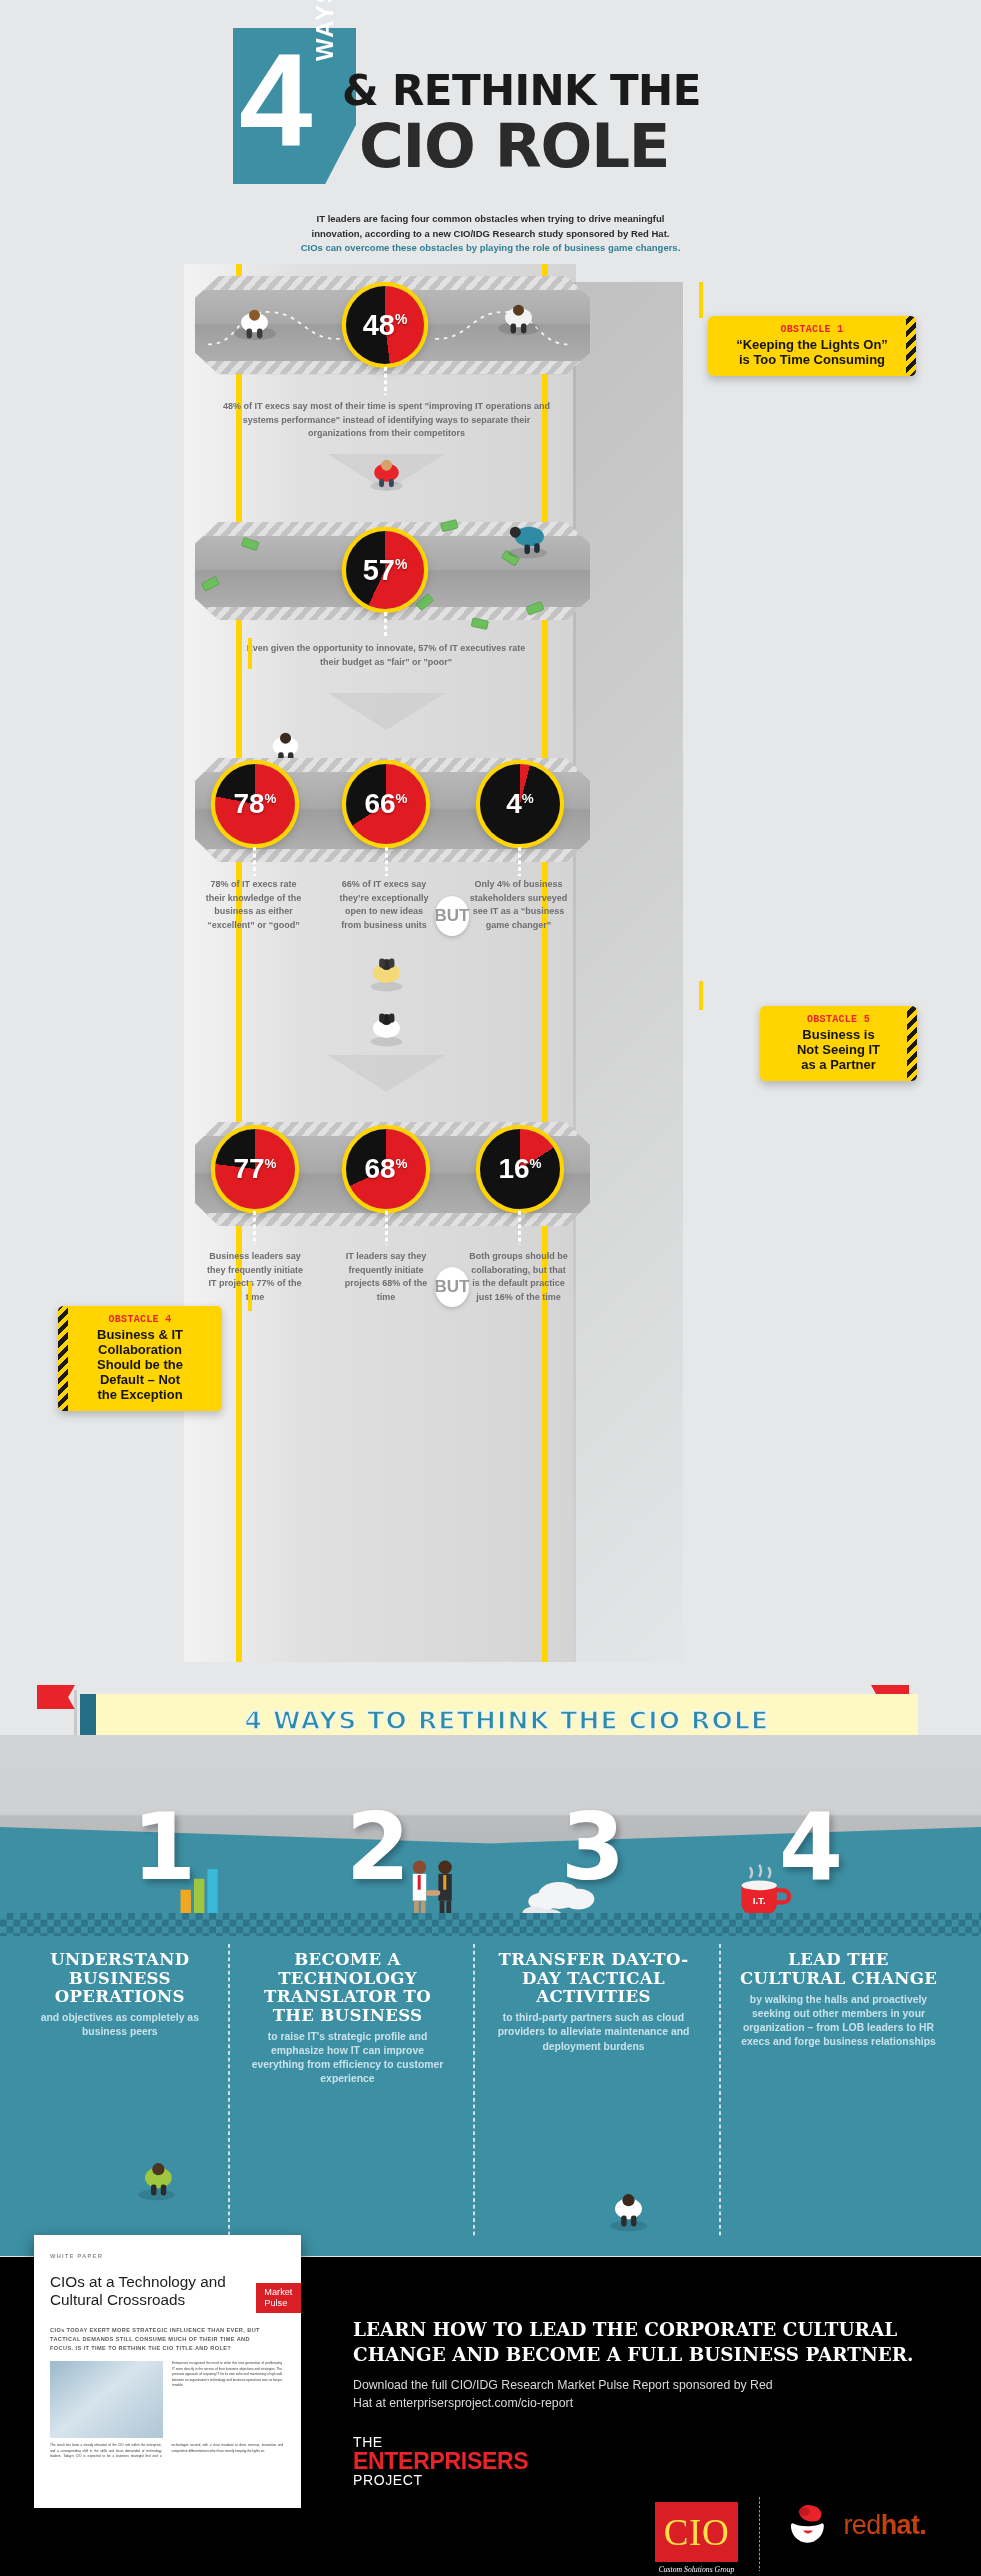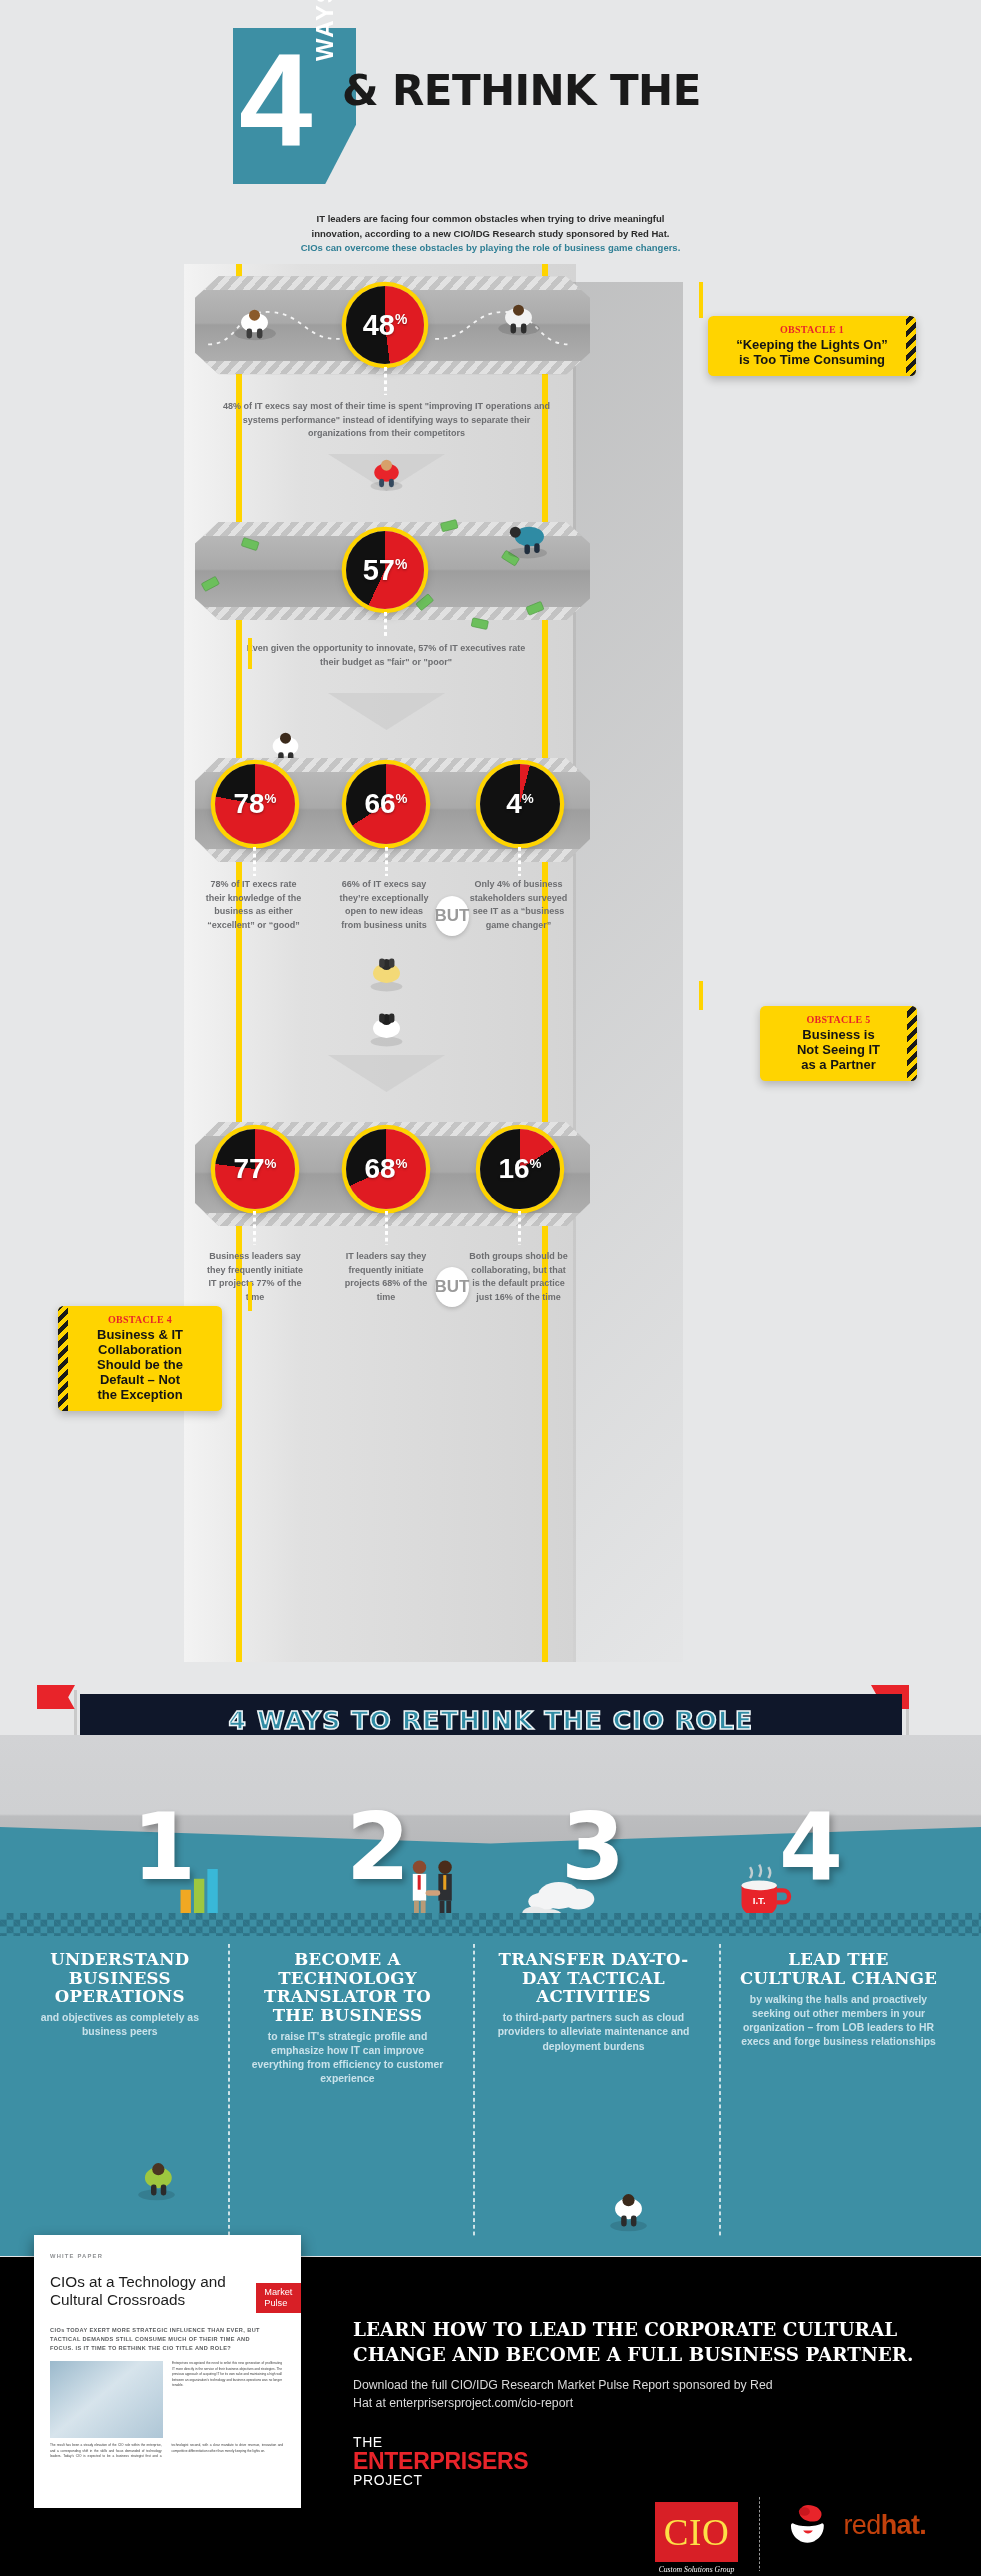--- a/index.html
+++ b/index.html
@@ -118,40 +118,40 @@
   }
 
   
   .callout {
     position:absolute; background:#ffd400; border-radius:5.5px;
     padding:8px 16px 9.2px 16px; text-align:center;
     box-shadow:0 3.7px 8.6px rgba(0,0,0,.22);
   }
   .callout .ob-num {
     color:#e8242a; font-weight:bold; font-size:10px; letter-spacing:0.3px;
-    margin-bottom:1.8px; font-family:Liberation Serif, serif;
+    margin-bottom:1.8px; font-family:Liberation Mono, monospace;
   }
   .callout .ob-title {
     color:#141414; font-weight:bold; font-size:13px; line-height:1.16;
   }
   .stripe {
     position:absolute; top:0; width:10.4px; height:100%;
     background: repeating-linear-gradient(-45deg,#191919 0 4.3px,#ffd400 4.3px 8.6px);
   }
   .stripe.right { right:0; border-radius:0 5.5px 5.5px 0; }
   .stripe.left { left:0; border-radius:5.5px 0 0 5.5px; }
   .callout-stem {
     position:absolute; width:4.3px; background:#ffd400;
   }
 
   
   .banner-wrap { position:absolute; left:0; top:1680px; width:981px; height:74px; }
   .banner {
-    position:absolute; left:80px; top:13.5px; width:822px; height:53px;
-    background:#0f172a;
+    position:absolute; left:96px; top:13.5px; width:822px; height:53px;
+    background:#fef9c3;
   }
   .banner-end {
     position:absolute; top:13.5px; width:16px; height:53px; background:#246f85;
   }
   .banner-title {
     position:absolute; left:0; top:0; width:100%; height:53px;
     display:flex; align-items:center; justify-content:center;
     color:#2f8ba4; font-size:25px; font-weight:bold; letter-spacing:1.2px;
     -webkit-text-stroke:1.5px #eef6f8;
     font-family:"DejaVu Sans", sans-serif;
@@ -283,20 +283,21 @@
 </head>
 <body>
 
 <div class="page">
 
   <div class="header">
     <div class="hdr-shape"></div>
     <div class="hdr-4">4</div>
     <div class="hdr-ways">WAYS</div>
     <div class="hdr-l2">&amp; RETHINK THE</div>
+    <div class="hdr-l3">CIO ROLE</div>
   </div>
 
   <div class="intro">
     <div>IT leaders are facing four common obstacles when trying to drive meaningful</div>
     <div>innovation, according to a new CIO/IDG Research study sponsored by Red Hat.</div>
     <div class="teal">CIOs can overcome these obstacles by playing the role of business game changers.</div>
   </div>
 
   <div class="road-wrap">
     <div class="road-bg"></div>

